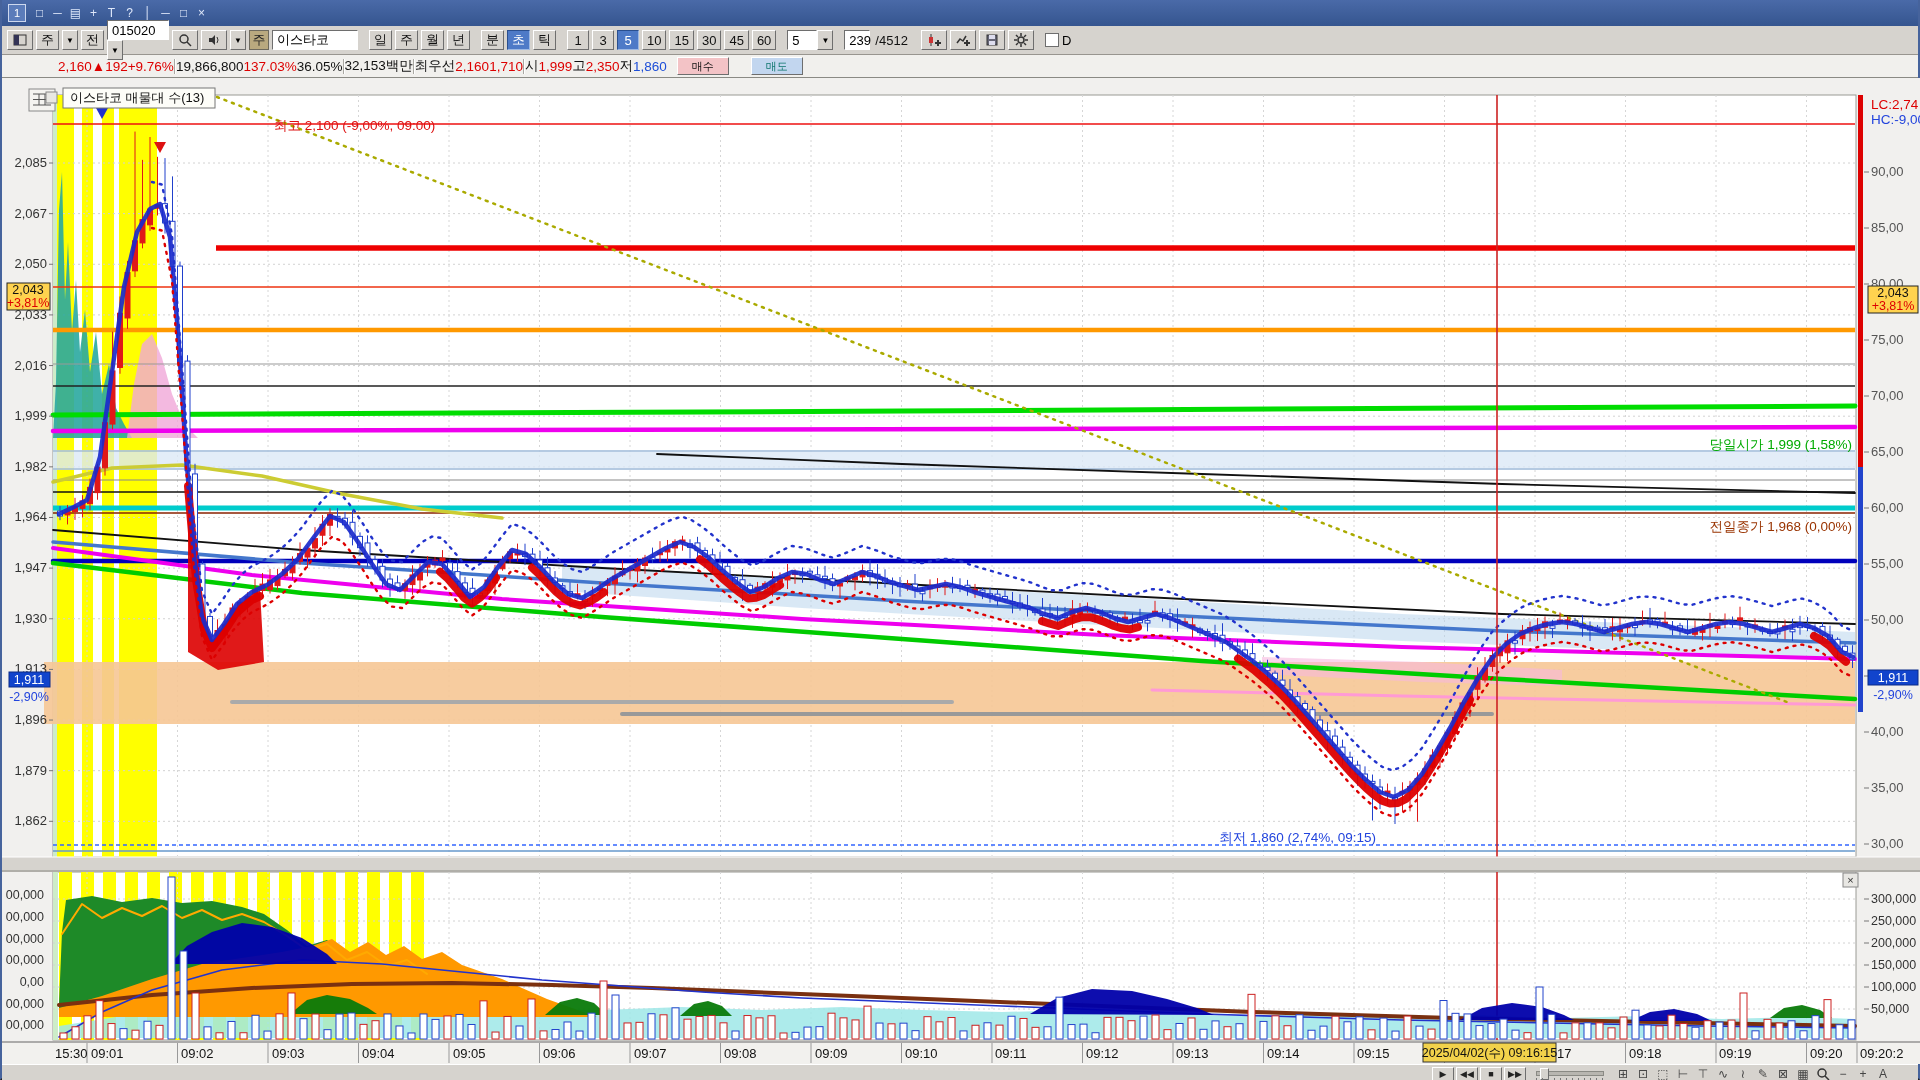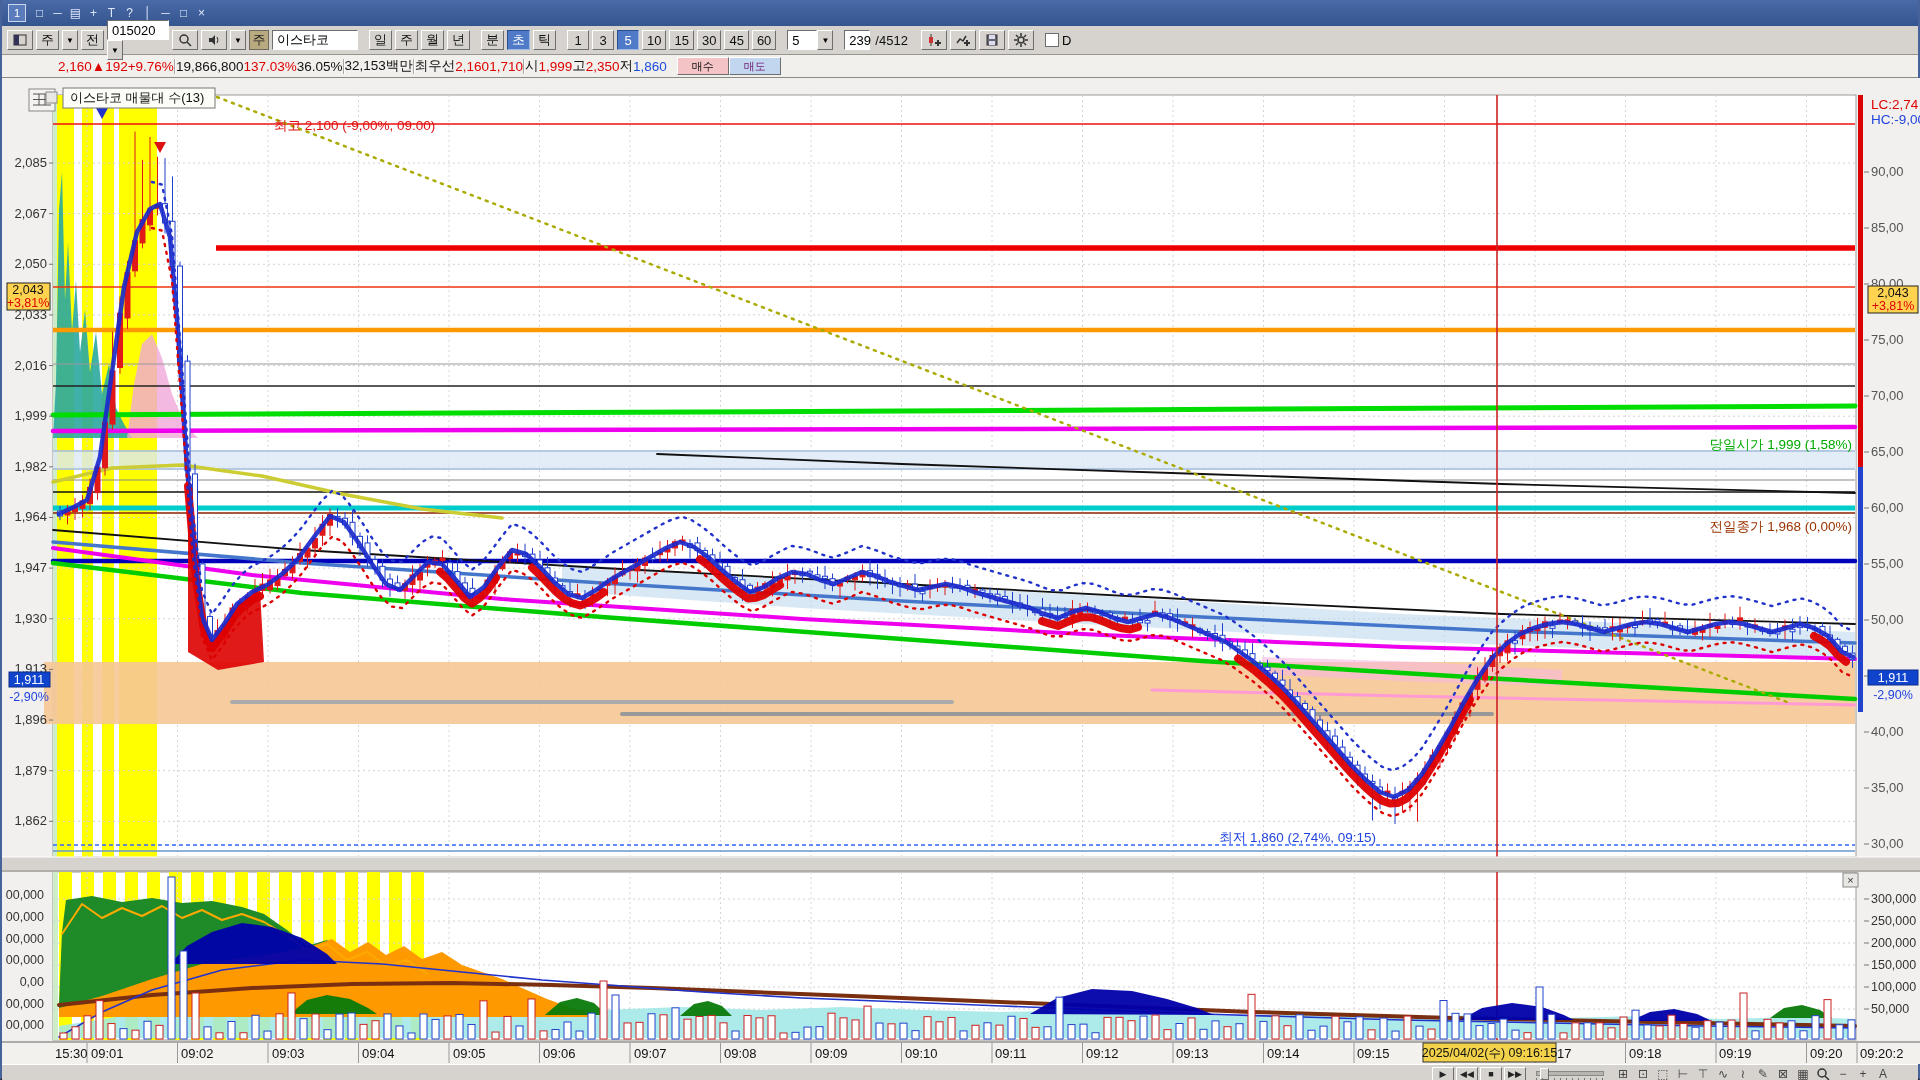--- a/index.html
+++ b/index.html
@@ -32,21 +32,21 @@
   .t-check{display:flex;align-items:center;gap:3px;}
   .t-check .box{width:12px;height:12px;background:#fff;border:1px solid #6e6e6e;}
   
   .pricerow{height:22px;display:flex;align-items:center;background:#f1f0ed;font-size:13.5px;
             border-bottom:1px solid #8a8a84;padding-left:56px;white-space:nowrap;}
   .pr-sep{width:1px;height:15px;background:#a9a8a2;border-right:1px solid #fff;}
   .c-up{color:#dd0000;} .c-down{color:#1d4ed8;} .c-k{color:#111;}
   .pr-btn{height:18px;width:52px;display:grid;place-items:center;font-size:11px;border:1px solid;
           border-color:#fff #6e6e6e #6e6e6e #fff;box-sizing:border-box;}
   .pr-buy{background:#f3c3c6;color:#111;margin-left:10px;}
-  .pr-sell{background:#c2d6ef;color:#701a75;}
+  .pr-sell{background:#c2d6ef;color:#0f766e;margin-left:22px;}
   
   .chartwrap{position:relative;height:986px;background:#f1f0ee;}
   .chartwrap svg{position:absolute;left:0;top:0;}
   svg text{font-family:"Liberation Sans","DejaVu Sans",sans-serif;}
   
   .statusbar{height:18px;display:flex;align-items:center;gap:2px;background:#d6d3ce;border-top:1px solid #fff;
              padding:0 26px 0 6px;font-size:10px;}
   .sb-btn{height:15px;min-width:22px;display:grid;place-items:center;background:#d6d3ce;color:#222;
           border:1px solid;border-color:#fff #6e6e6e #6e6e6e #fff;box-sizing:border-box;font-size:9px;}
   .sb-tool{height:16px;min-width:18px;display:grid;place-items:center;color:#444;font-size:12px;}

